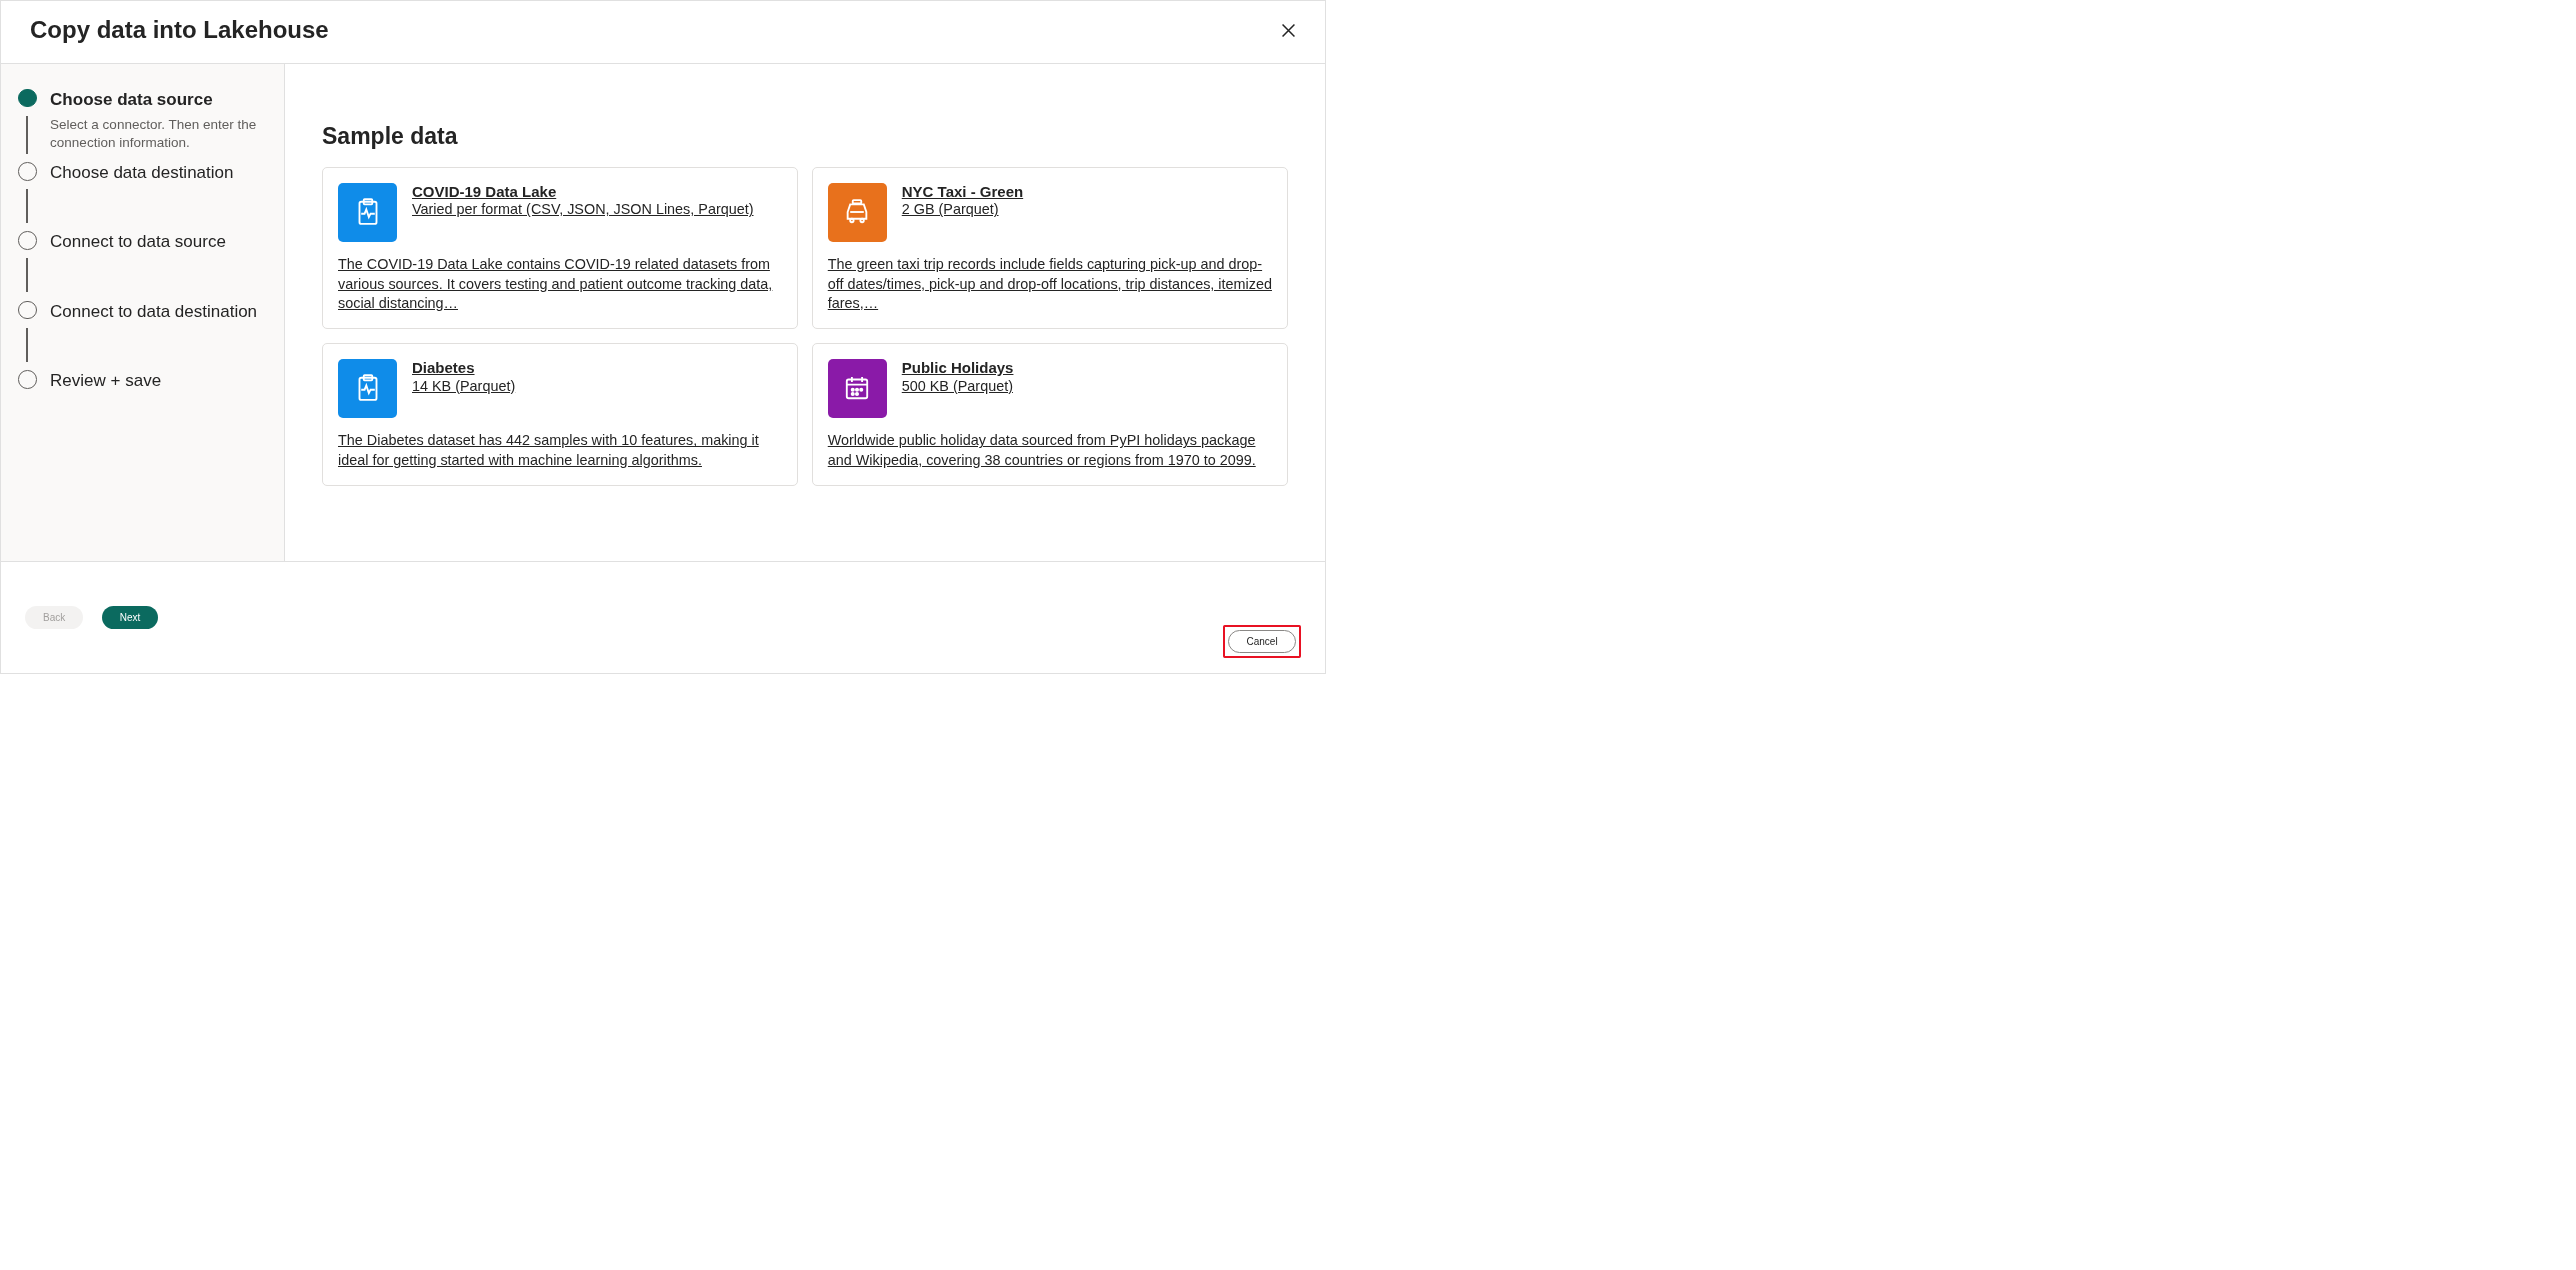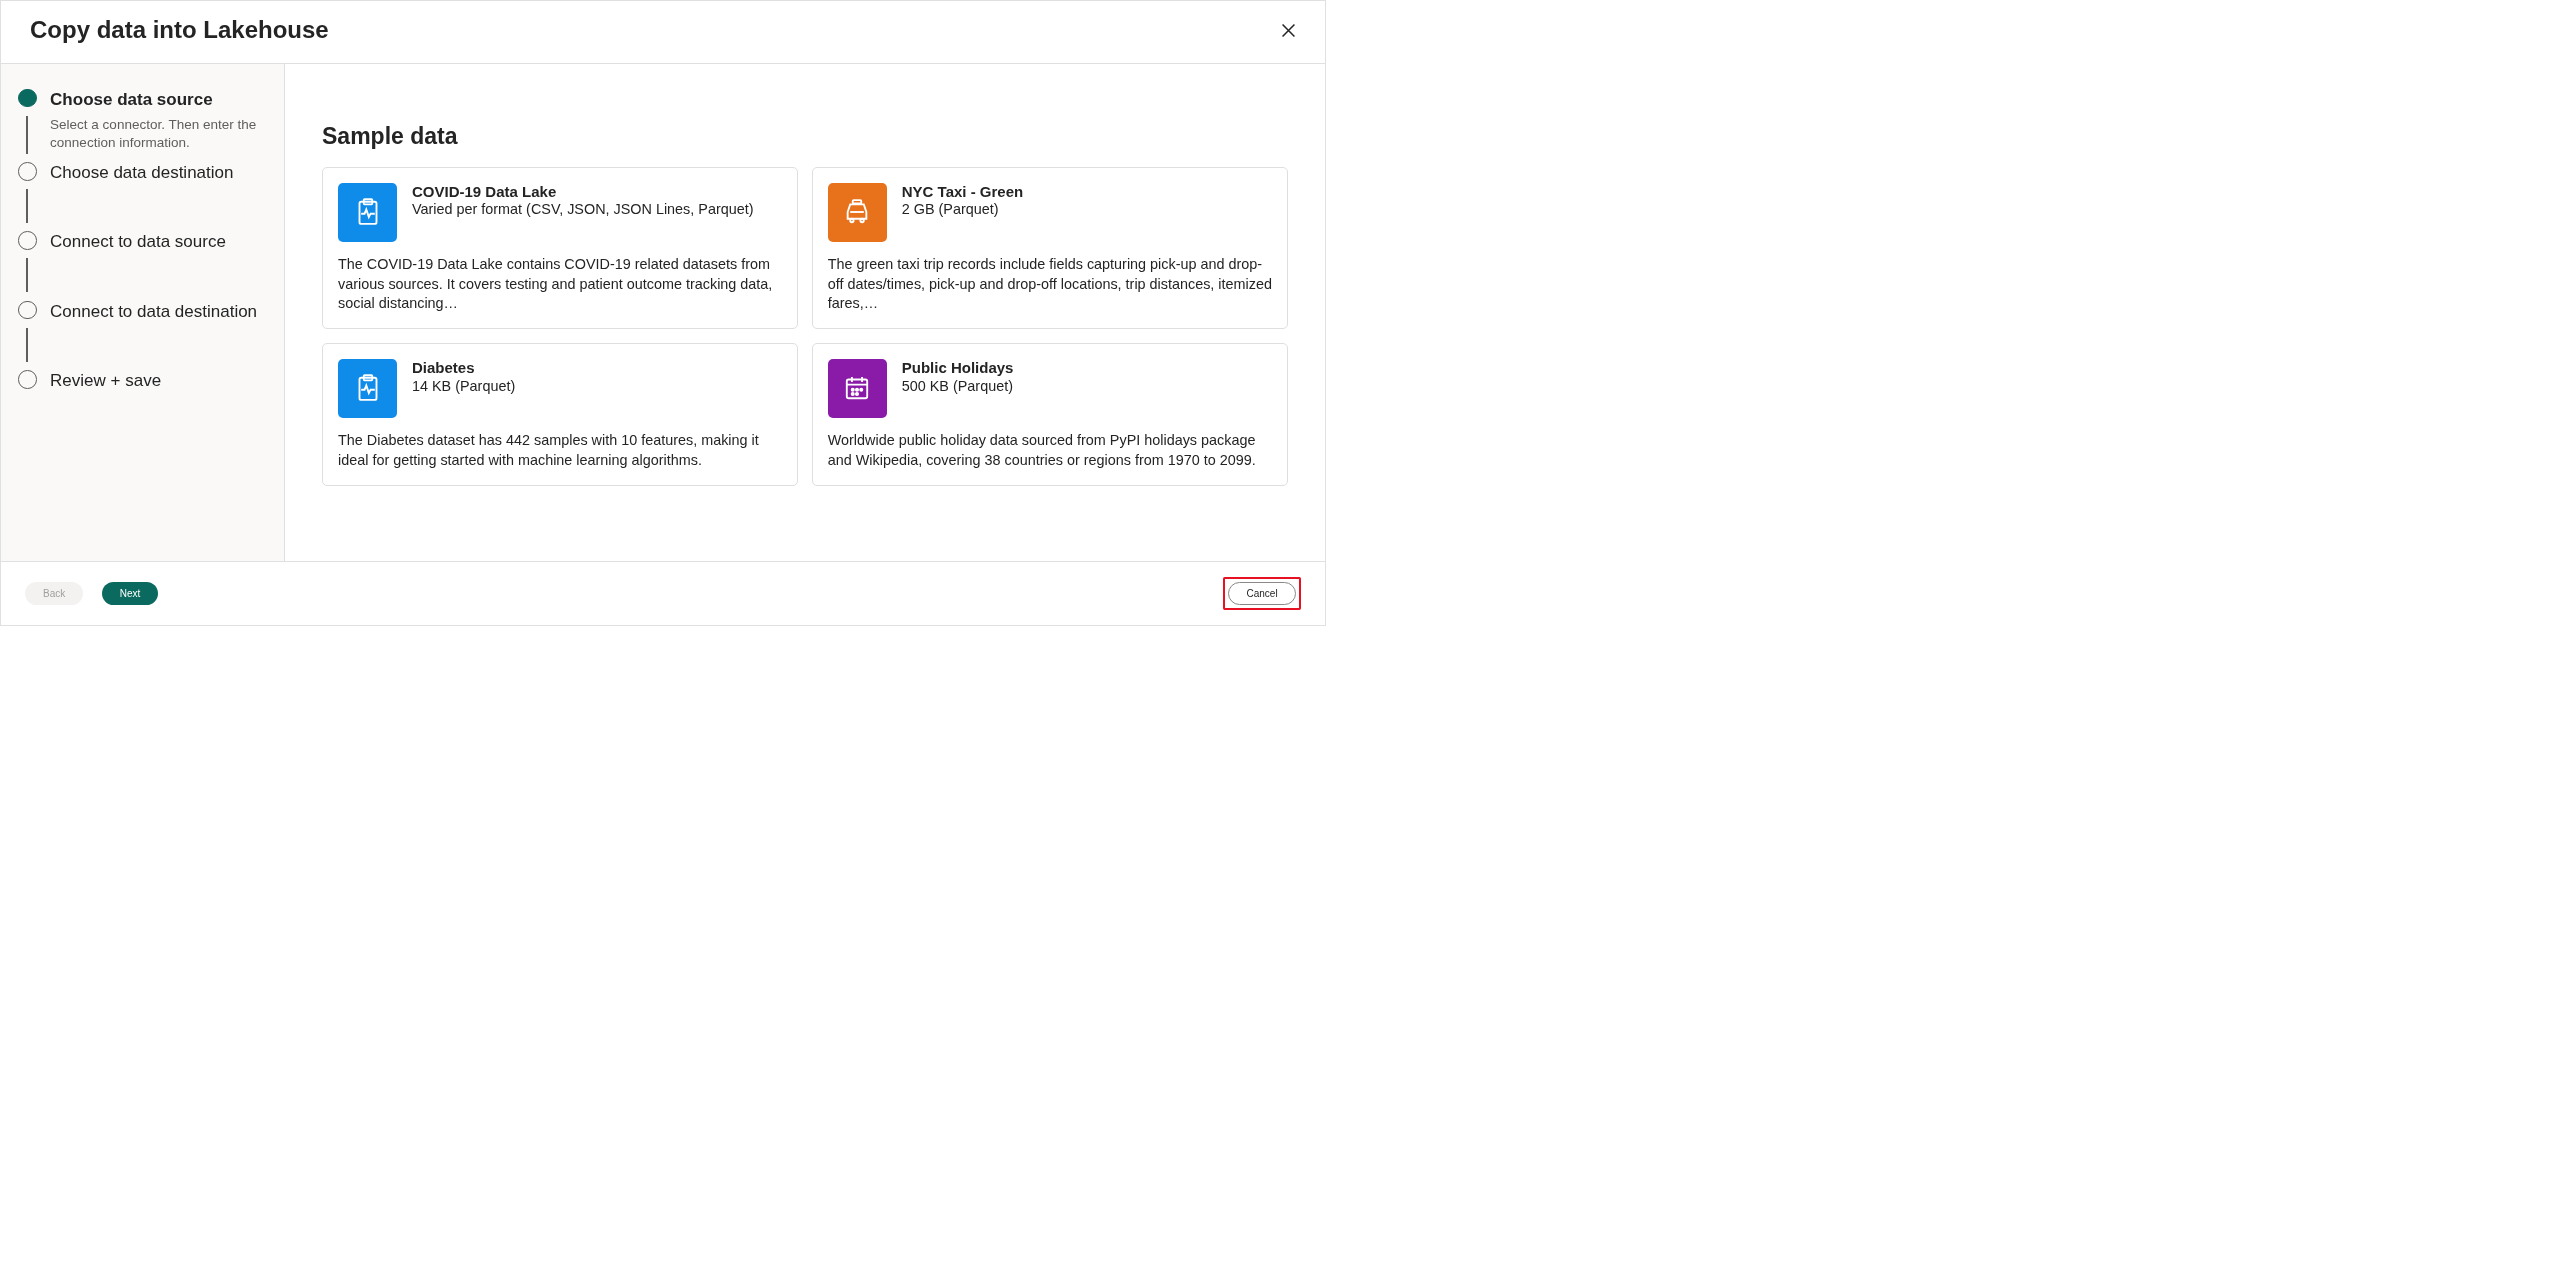--- a/index.html
+++ b/index.html
@@ -116,20 +116,21 @@
   .cards {
     display:grid;
     grid-template-columns: 1fr 1fr;
     gap:13.5px;
   }
   .card {
     border:0.8px solid #e1dfdd;
     border-radius:5px;
     padding:15px;
     cursor:pointer;
+    text-decoration:underline;
   }
   .card-top {
     display:flex;
     gap:15px;
     align-items:flex-start;
     margin-bottom:13.5px;
   }
   .card-icon {
     width:59px; height:59px;
     border-radius:5px;
@@ -182,20 +183,21 @@
     border:0.8px solid #8a8886;
     color:#242424;
     margin-left:auto;
   }
   .cancel-highlight {
     border:2.5px solid #e81123;
     padding:3.4px;
     border-radius:1.7px;
     margin-left:auto;
     display:inline-flex;
+    margin-top:48px;
   }
   .cancel-highlight .btn-cancel { margin-left:0; }
   .ext-icon { width:13.5px; height:13.5px; display:inline-block; }
 </style>
 </head>
 <body>
 
 <div class="modal">
 
   <div class="modal-header">

